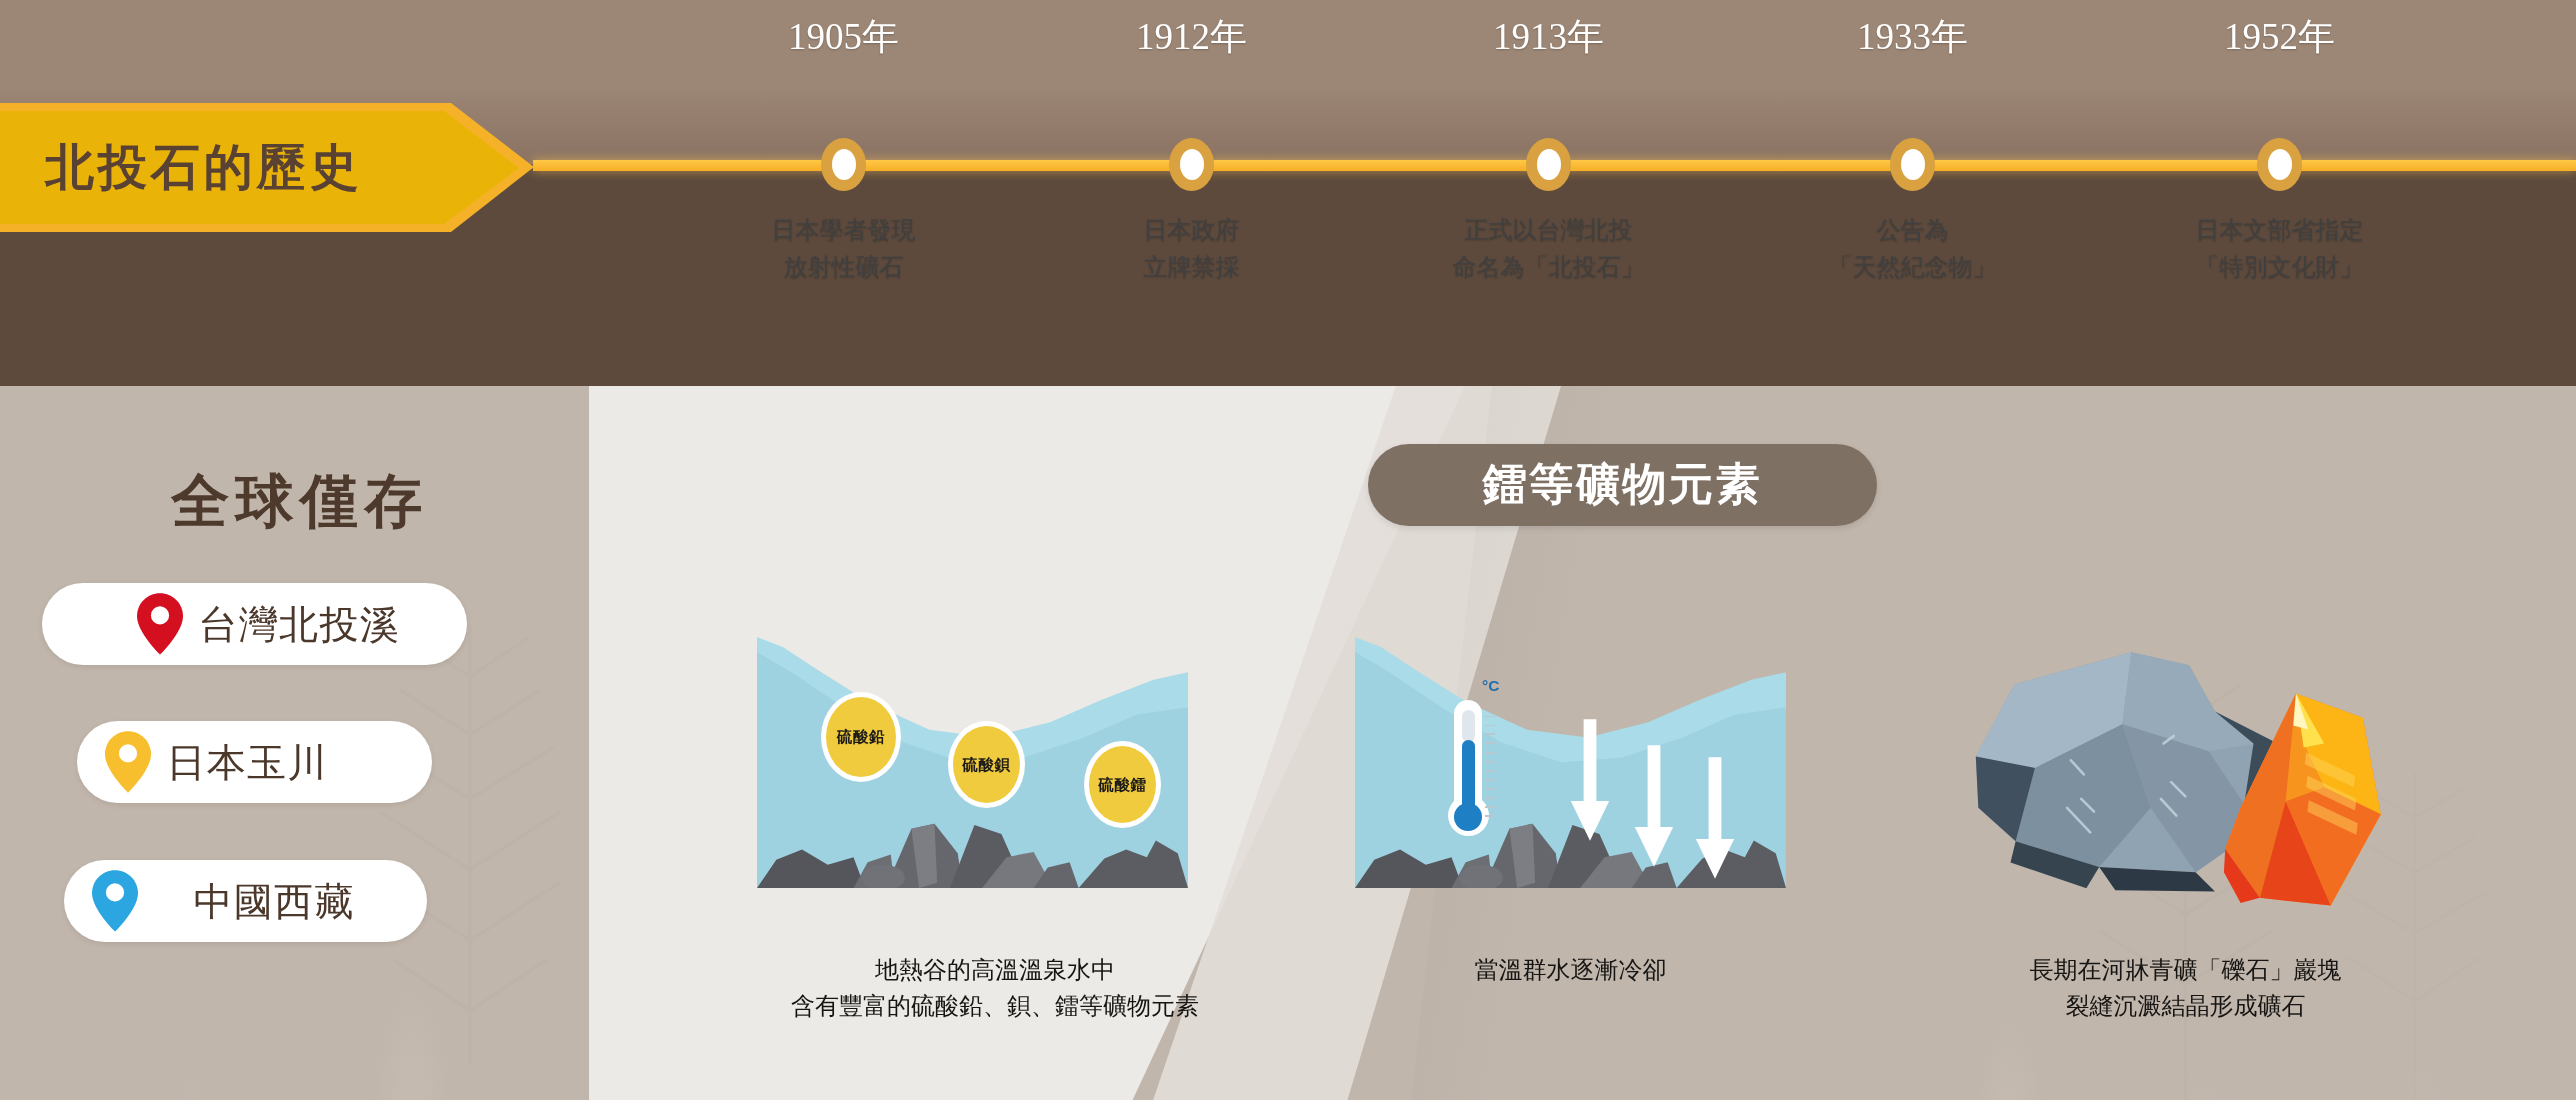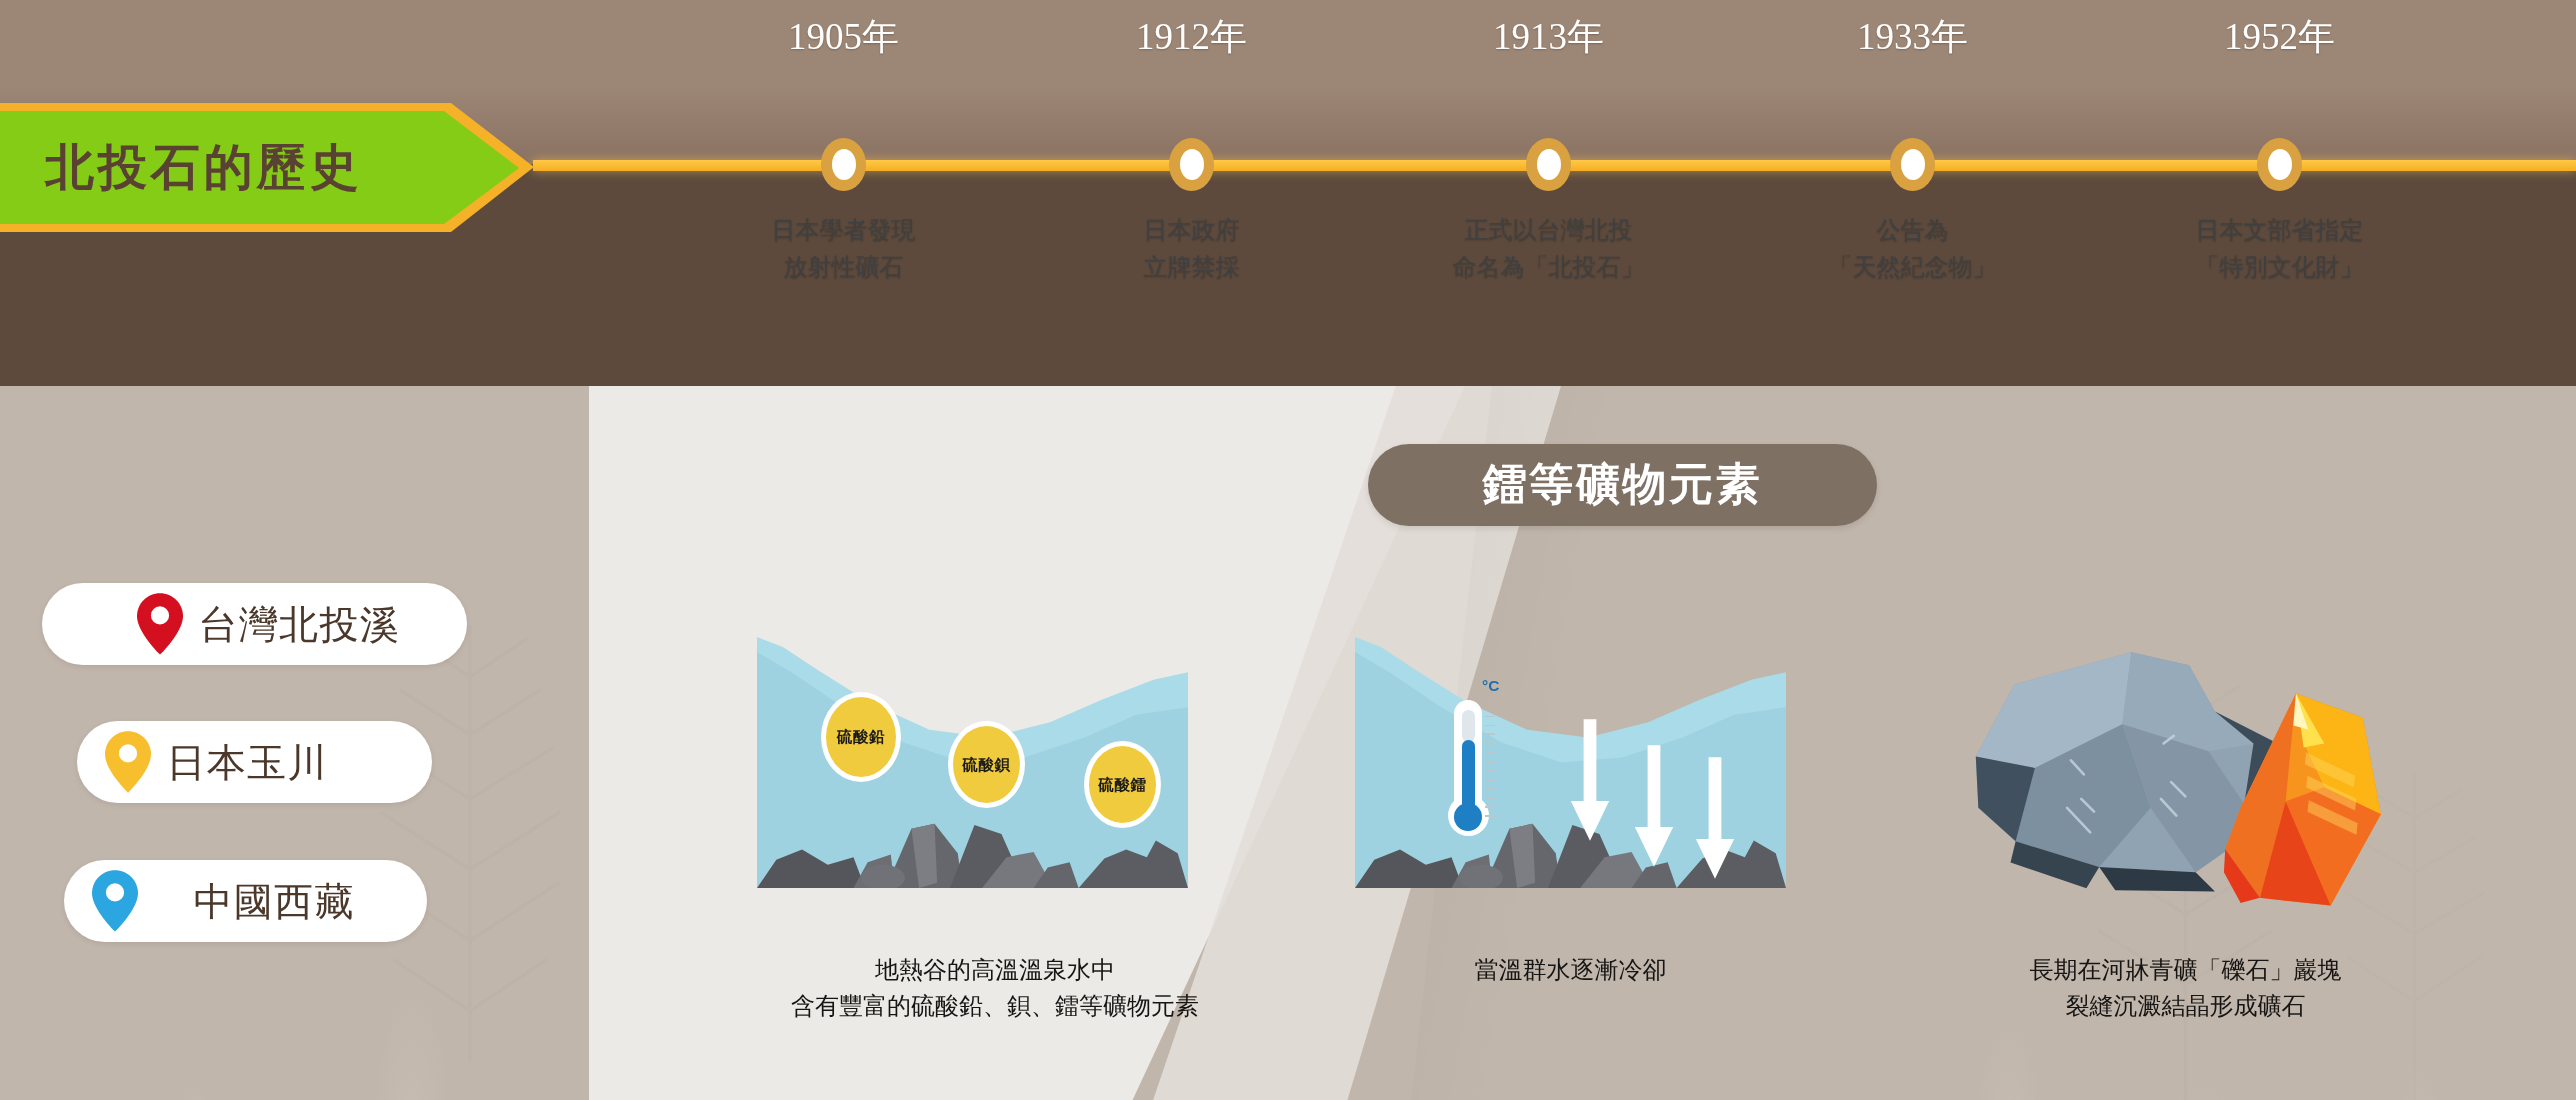--- a/index.html
+++ b/index.html
@@ -35,21 +35,21 @@
 
   
   .banner{
     position:absolute;left:0px;top:103px;width:534px;height:129px;
     background:#f5b128;
     clip-path:polygon(0 0, 451px 0, 534px 64px, 451px 129px, 0 129px);
     z-index:6;
   }
   .banner-inner{
     position:absolute;left:0px;top:111px;width:519px;height:113px;
-    background:#84cc16;
+    background:#eab308;
     clip-path:polygon(0 0, 444px 0, 519px 57px, 444px 113px, 0 113px);
     z-index:7;
     display:flex;align-items:center;
   }
   .banner-title{
     margin-left:45px;font-size:49px;font-weight:700;color:#5a4233;
     letter-spacing:3.9px;line-height:1;white-space:nowrap;
     font-family:"Liberation Serif","DejaVu Serif",serif;
   }
 
@@ -264,20 +264,21 @@
   <div class="body-area">
     <div class="slab-light"></div>
     <div class="slab-light2"></div>
     <div class="slab-shadow"></div>
   </div>
 
   <div class="sec-badge">
     <span>鐳等礦物元素</span>
   </div>
 
+  <div class="left-title">全球僅存</div>
 
   <div class="pill" id="pill0">
     <span class="pin">
       <svg width="46" height="62" viewBox="0 0 48 64">
         <path d="M24 0C10.7 0 0 10.7 0 24c0 17 24 40 24 40s24-23 24-40C48 10.7 37.3 0 24 0z" fill="#d40f20"></path>
         <circle cx="24" cy="23" r="9.5" fill="#ffffff"></circle>
       </svg>
     </span>
     <span class="plabel">台灣北投溪</span>
   </div>

